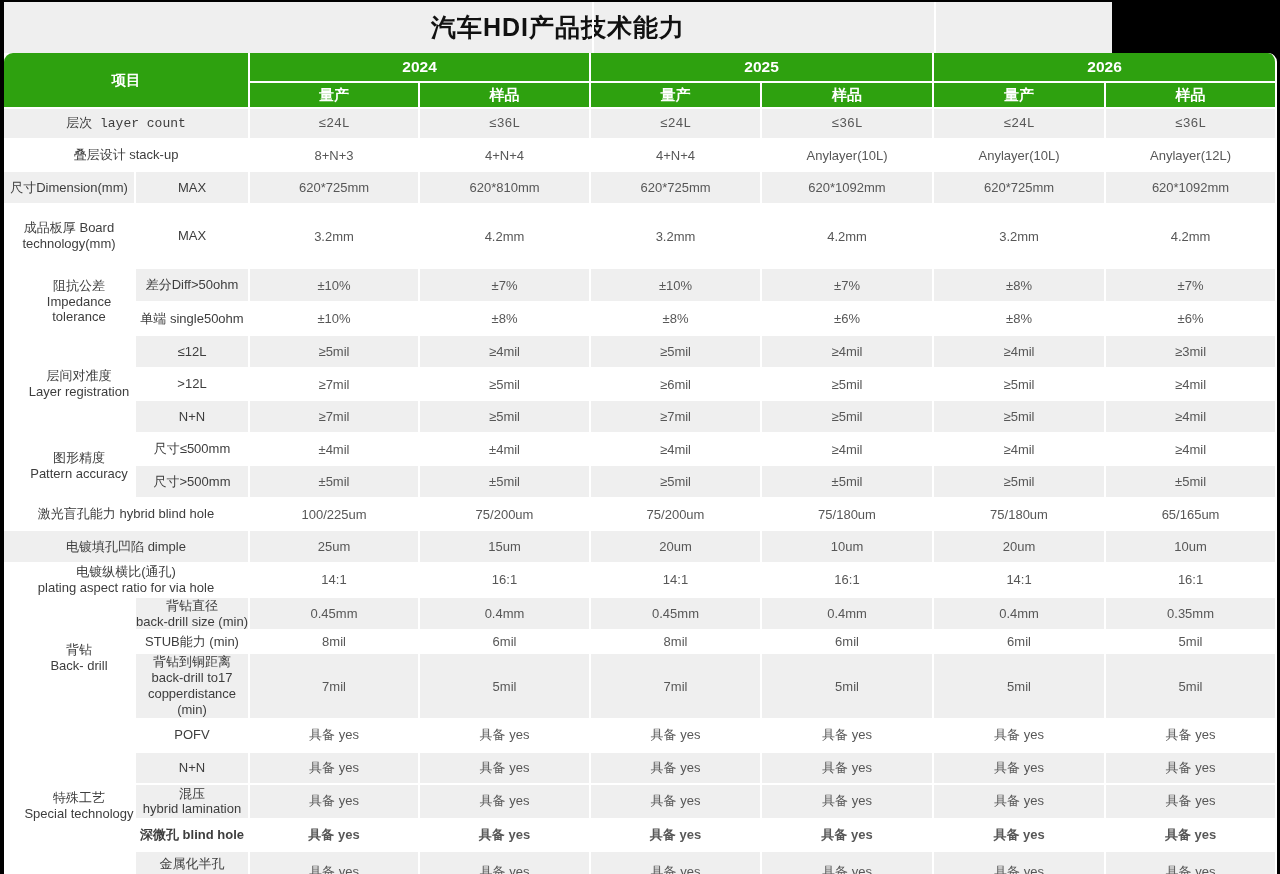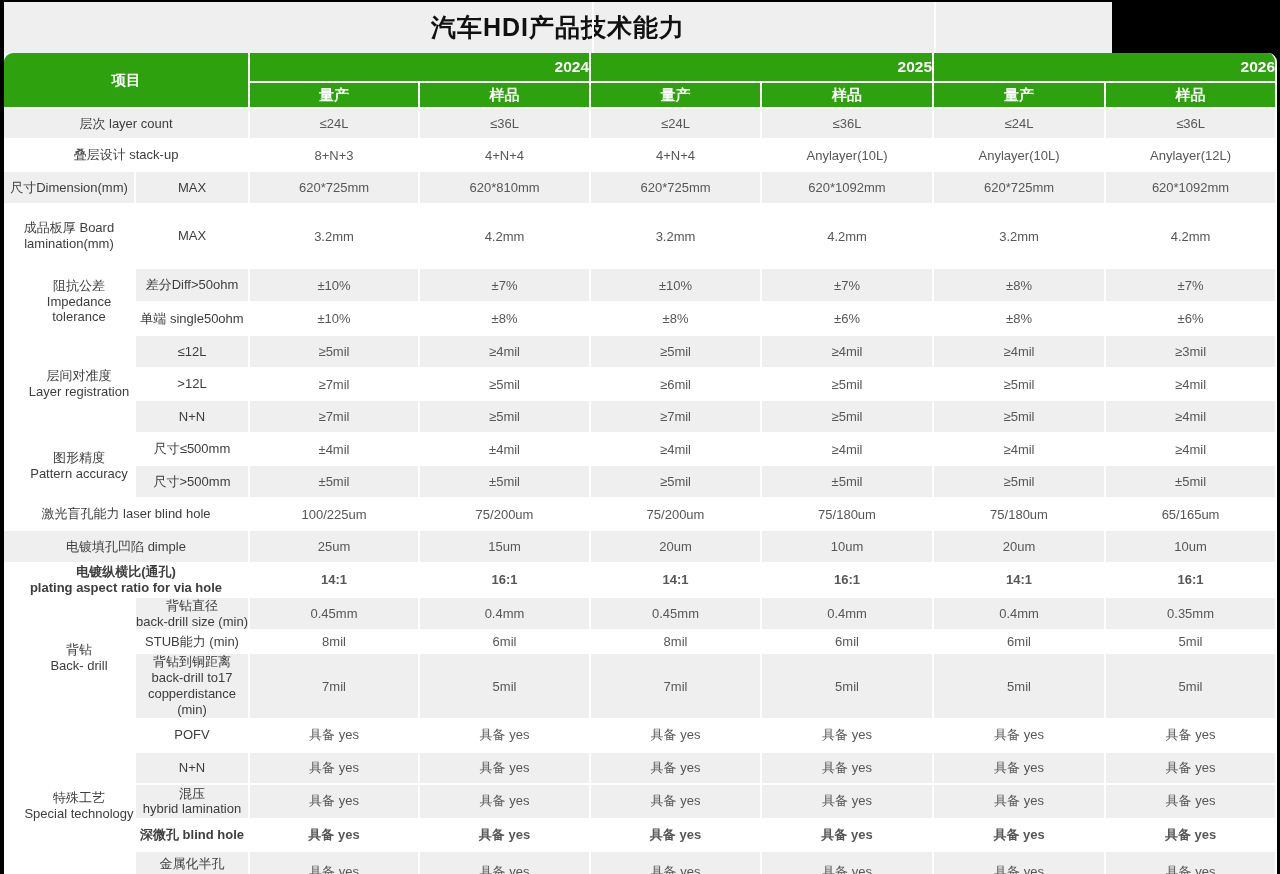--- a/index.html
+++ b/index.html
@@ -40,21 +40,21 @@
     text-align:center;vertical-align:middle;
     overflow:hidden;
   }
   thead th{
     background:var(--green);color:#ffffff;font-weight:bold;
   }
   th.item-head{
     font-size:14.5px;
     border-top-left-radius:9px;
   }
-  th.year-head{font-size:15.5px;height:30px;text-align:right;}
+  th.year-head{font-size:15.5px;height:30px;}
   th.year-head-last{border-top-right-radius:9px;}
   th.sub-head{font-size:15px;height:26px;}
 
   tr.rg td{background:var(--stripe);}
   tr.rw td{background:#ffffff;}
   td.group,td.sub,td.label-full{
     color:var(--label-text);font-size:13px;line-height:1.22;white-space:pre-line;
   }
   td.group.merged{background:#ffffff !important;padding-left:20px;}
   td.val{color:var(--value-text);font-size:13px;}
@@ -91,21 +91,21 @@
       <tr>
         <th class="sub-head">量产</th>
         <th class="sub-head">样品</th>
         <th class="sub-head">量产</th>
         <th class="sub-head">样品</th>
         <th class="sub-head">量产</th>
         <th class="sub-head">样品</th>
       </tr>
     </thead>
     <tbody id="tbody">
-        <tr class="rg" style="height: 31px;">
+        <tr class="rg" style="height: 31px; font-family: Liberation Mono, monospace;">
           <td class="label-full" colspan="2">层次 layer count</td>
           <td class="val">≤24L</td>
           <td class="val">≤36L</td>
           <td class="val">≤24L</td>
           <td class="val">≤36L</td>
           <td class="val">≤24L</td>
           <td class="val">≤36L</td>
         </tr>
         <tr class="rw" style="height: 32px;">
           <td class="label-full" colspan="2">叠层设计 stack-up</td>
@@ -121,21 +121,21 @@
           <td class="sub">MAX</td>
           <td class="val">620*725mm</td>
           <td class="val">620*810mm</td>
           <td class="val">620*725mm</td>
           <td class="val">620*1092mm</td>
           <td class="val">620*725mm</td>
           <td class="val">620*1092mm</td>
         </tr>
         <tr class="rw" style="height: 64px;">
           <td class="group" rowspan="1">成品板厚 Board
-lamination(mm)</td>
+technology(mm)</td>
           <td class="sub">MAX</td>
           <td class="val">3.2mm</td>
           <td class="val">4.2mm</td>
           <td class="val">3.2mm</td>
           <td class="val">4.2mm</td>
           <td class="val">3.2mm</td>
           <td class="val">4.2mm</td>
         </tr>
         <tr class="rg" style="height: 34px;">
           <td class="group merged" rowspan="2">阻抗公差
@@ -200,38 +200,38 @@
         <tr class="rg" style="height: 33px;">
           <td class="sub">尺寸&gt;500mm</td>
           <td class="val">±5mil</td>
           <td class="val">±5mil</td>
           <td class="val">≥5mil</td>
           <td class="val">±5mil</td>
           <td class="val">≥5mil</td>
           <td class="val">±5mil</td>
         </tr>
         <tr class="rw" style="height: 32px;">
-          <td class="label-full" colspan="2">激光盲孔能力 laser blind hole</td>
+          <td class="label-full" colspan="2">激光盲孔能力 hybrid blind hole</td>
           <td class="val">100/225um</td>
           <td class="val">75/200um</td>
           <td class="val">75/200um</td>
           <td class="val">75/180um</td>
           <td class="val">75/180um</td>
           <td class="val">65/165um</td>
         </tr>
         <tr class="rg" style="height: 33px;">
           <td class="label-full" colspan="2">电镀填孔凹陷 dimple</td>
           <td class="val">25um</td>
           <td class="val">15um</td>
           <td class="val">20um</td>
           <td class="val">10um</td>
           <td class="val">20um</td>
           <td class="val">10um</td>
         </tr>
-        <tr class="rw" style="height: 32px; font-weight: bold;">
+        <tr class="rw" style="height: 32px;">
           <td class="label-full" colspan="2">电镀纵横比(通孔)
 plating aspect ratio for via hole</td>
           <td class="val">14:1</td>
           <td class="val">16:1</td>
           <td class="val">14:1</td>
           <td class="val">16:1</td>
           <td class="val">14:1</td>
           <td class="val">16:1</td>
         </tr>
         <tr class="rg" style="height: 29px;">

